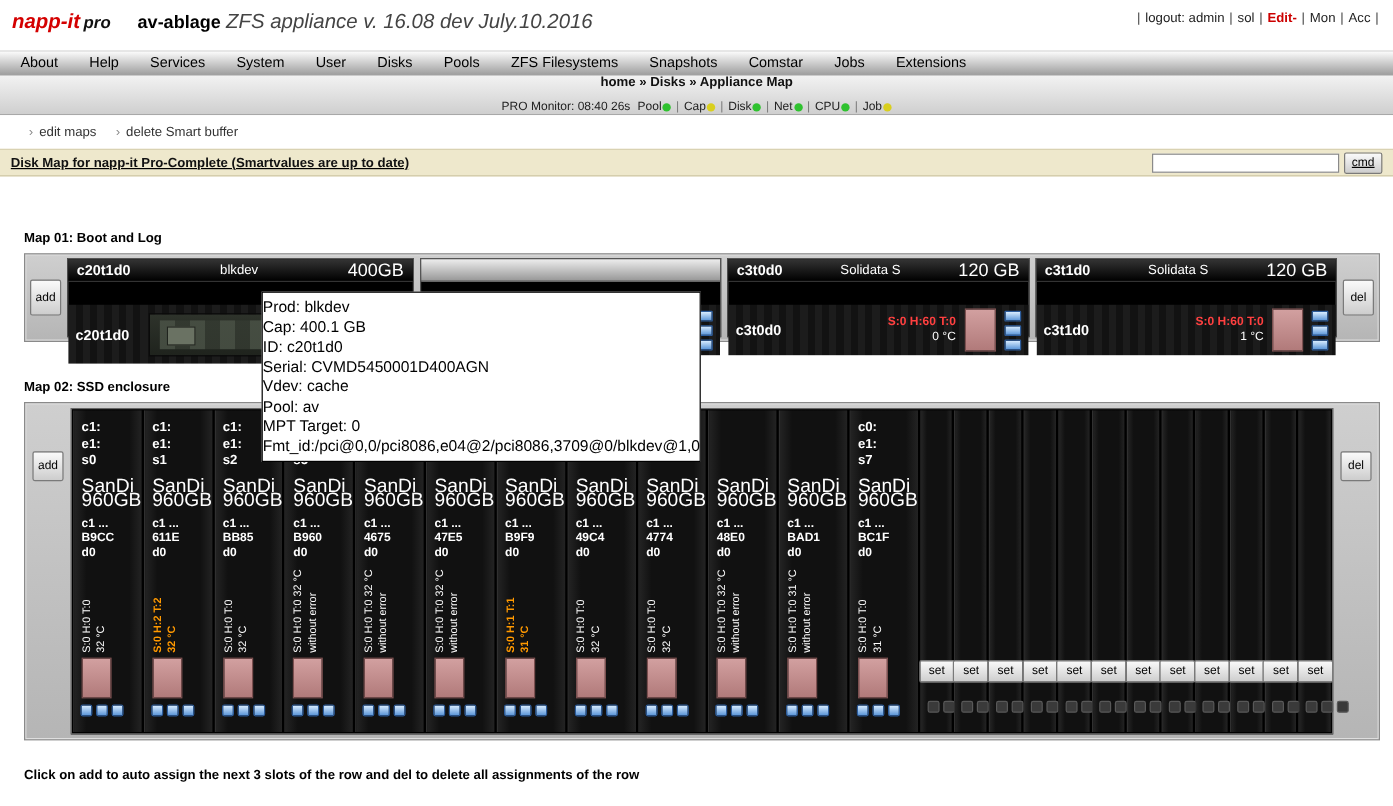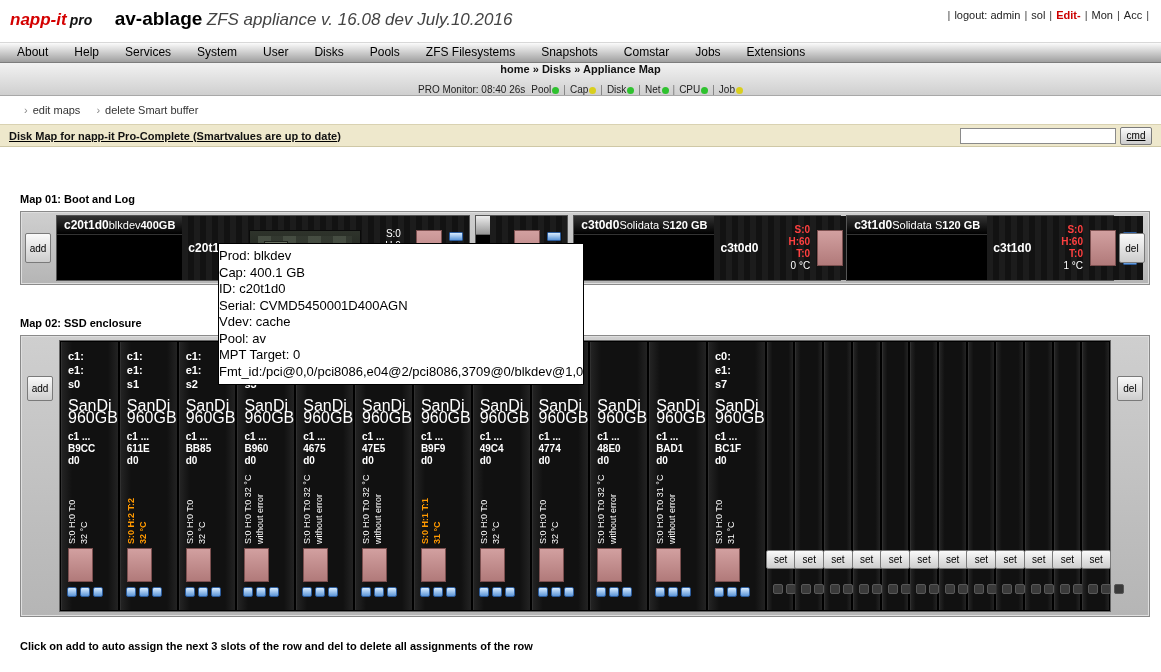--- a/index.html
+++ b/index.html
@@ -4,21 +4,21 @@
 <style>
   * { box-sizing: border-box; margin: 0; padding: 0; }
   html,body { background:#fff; }
   body { font-family: "Liberation Sans", sans-serif; }
   .page { position: relative; width: 1161px; height: 672px; background: #fff; overflow: hidden; }
 
   
   .top { position: relative; height: 42px; padding: 8px 8px 0 10px; }
   .brand-red { color:#d40000; font-style: italic; font-weight: bold; font-size: 17px; }
   .brand-pro { color:#111; font-style: italic; font-weight: bold; font-size: 14px; margin-left: 3px; }
-  .host { font-weight: bold; font-size: 19px; margin-left: 18px; color:#000; }
+  .host { font-weight: bold; font-size: 15px; margin-left: 18px; color:#000; }
   .version { font-size: 17px; margin-left: 0; color:#444;font-style:italic; }
   .session { position: absolute; right: 8px; top: 9px; font-size: 11px; color:#222; }
   .session a { text-decoration: none; color:#222; cursor: pointer; }
   .session a[data-status="accent"] { color:#cc0000; font-weight: bold; }
   .sess-bar { color:#444; margin: 0 4px; }
 
   
   .menubar { height: 21px; background: linear-gradient(#fbfbfb, #9f9f9f); border-top: 1px solid #d8d8d8; border-bottom: 1px solid #7d7d7d; display: flex; align-items: center; padding-left: 4px; }
   .menu-item { font-size: 12px; color:#000; text-decoration: none; padding: 0 13px; line-height: 19px; cursor: pointer; }
 
@@ -53,25 +53,25 @@
   .footer { margin: 22px 0 0 20px; font-size: 11px; font-weight: bold; color:#000; line-height: 15px; }
 
   
   .enc { margin-left: 20px; width: 1130px; background: linear-gradient(#cfcfcf, #b5b5b5); border: 1px solid #8a8a8a; box-shadow: inset 0 0 0 1px #dedede; }
   .enc1 { height: 74px; display: flex; align-items: center; gap: 5px; padding: 4px; }
   .enc2 { height: 282px; position: relative; padding: 4px; }
   .add-del { width: 26px; height: 30px; flex: none; }
 
   
   .m1slots { flex: 1; display: flex; gap: 5px; height: 66px; }
-  .m1slot { flex: 1; display: flex; flex-direction: row; background:#000; border: 1px solid #555; cursor: pointer; }
+  .m1slot { flex: 1; display: flex; flex-direction: column; background:#000; border: 1px solid #555; cursor: pointer; gap: 19px; }
   .m1hdr { height: 19px; flex: none; background: linear-gradient(#343434, #000); color:#fff; display: flex; align-items: center; justify-content: space-between; padding: 0 7px; border-bottom: 1px solid #333; }
   .m1hdr .hid { font-size: 12px; font-weight: bold; }
   .m1hdr .hprod { font-size: 11px; }
-  .m1hdr .hcap { font-size: 11px; font-weight: bold; }
+  .m1hdr .hcap { font-size: 15px; font-weight: normal; }
   .m1hdr.hdr-empty { background: linear-gradient(#ededed, #979797); border-bottom: 1px solid #666; }
   .m1body { flex: 1; display: flex; align-items: center; padding: 3px 6px; gap: 7px; background: repeating-linear-gradient(90deg, #1c1c1c 0 6px, #121212 6px 12px); }
   .bid { font-size: 12px; font-weight: bold; color:#fff; min-width: 54px; }
   .sp { flex: 1; }
   .photo { width: 112px; height: 36px; background: linear-gradient(#2e332b, #1f231d); border: 1px solid #0a0a0a; position: relative; flex: none; }
   .photo::before { content:""; position: absolute; left: 8px; right: 8px; top: 5px; bottom: 5px; background: repeating-linear-gradient(90deg, #4a5246 0 13px, #343a31 13px 25px); opacity:.85; }
   .photo::after { content:""; position: absolute; left: 14px; top: 10px; width: 22px; height: 14px; background:#6a7263; border: 1px solid #20241e; }
   .smartcol { text-align: right; font-size: 10px; color:#fff; line-height: 12px; }
   .smartcol.top { align-self: flex-start; margin-top: 1px; }
   .sm[data-status="crit"] { color:#ff4040; font-weight: bold; }

